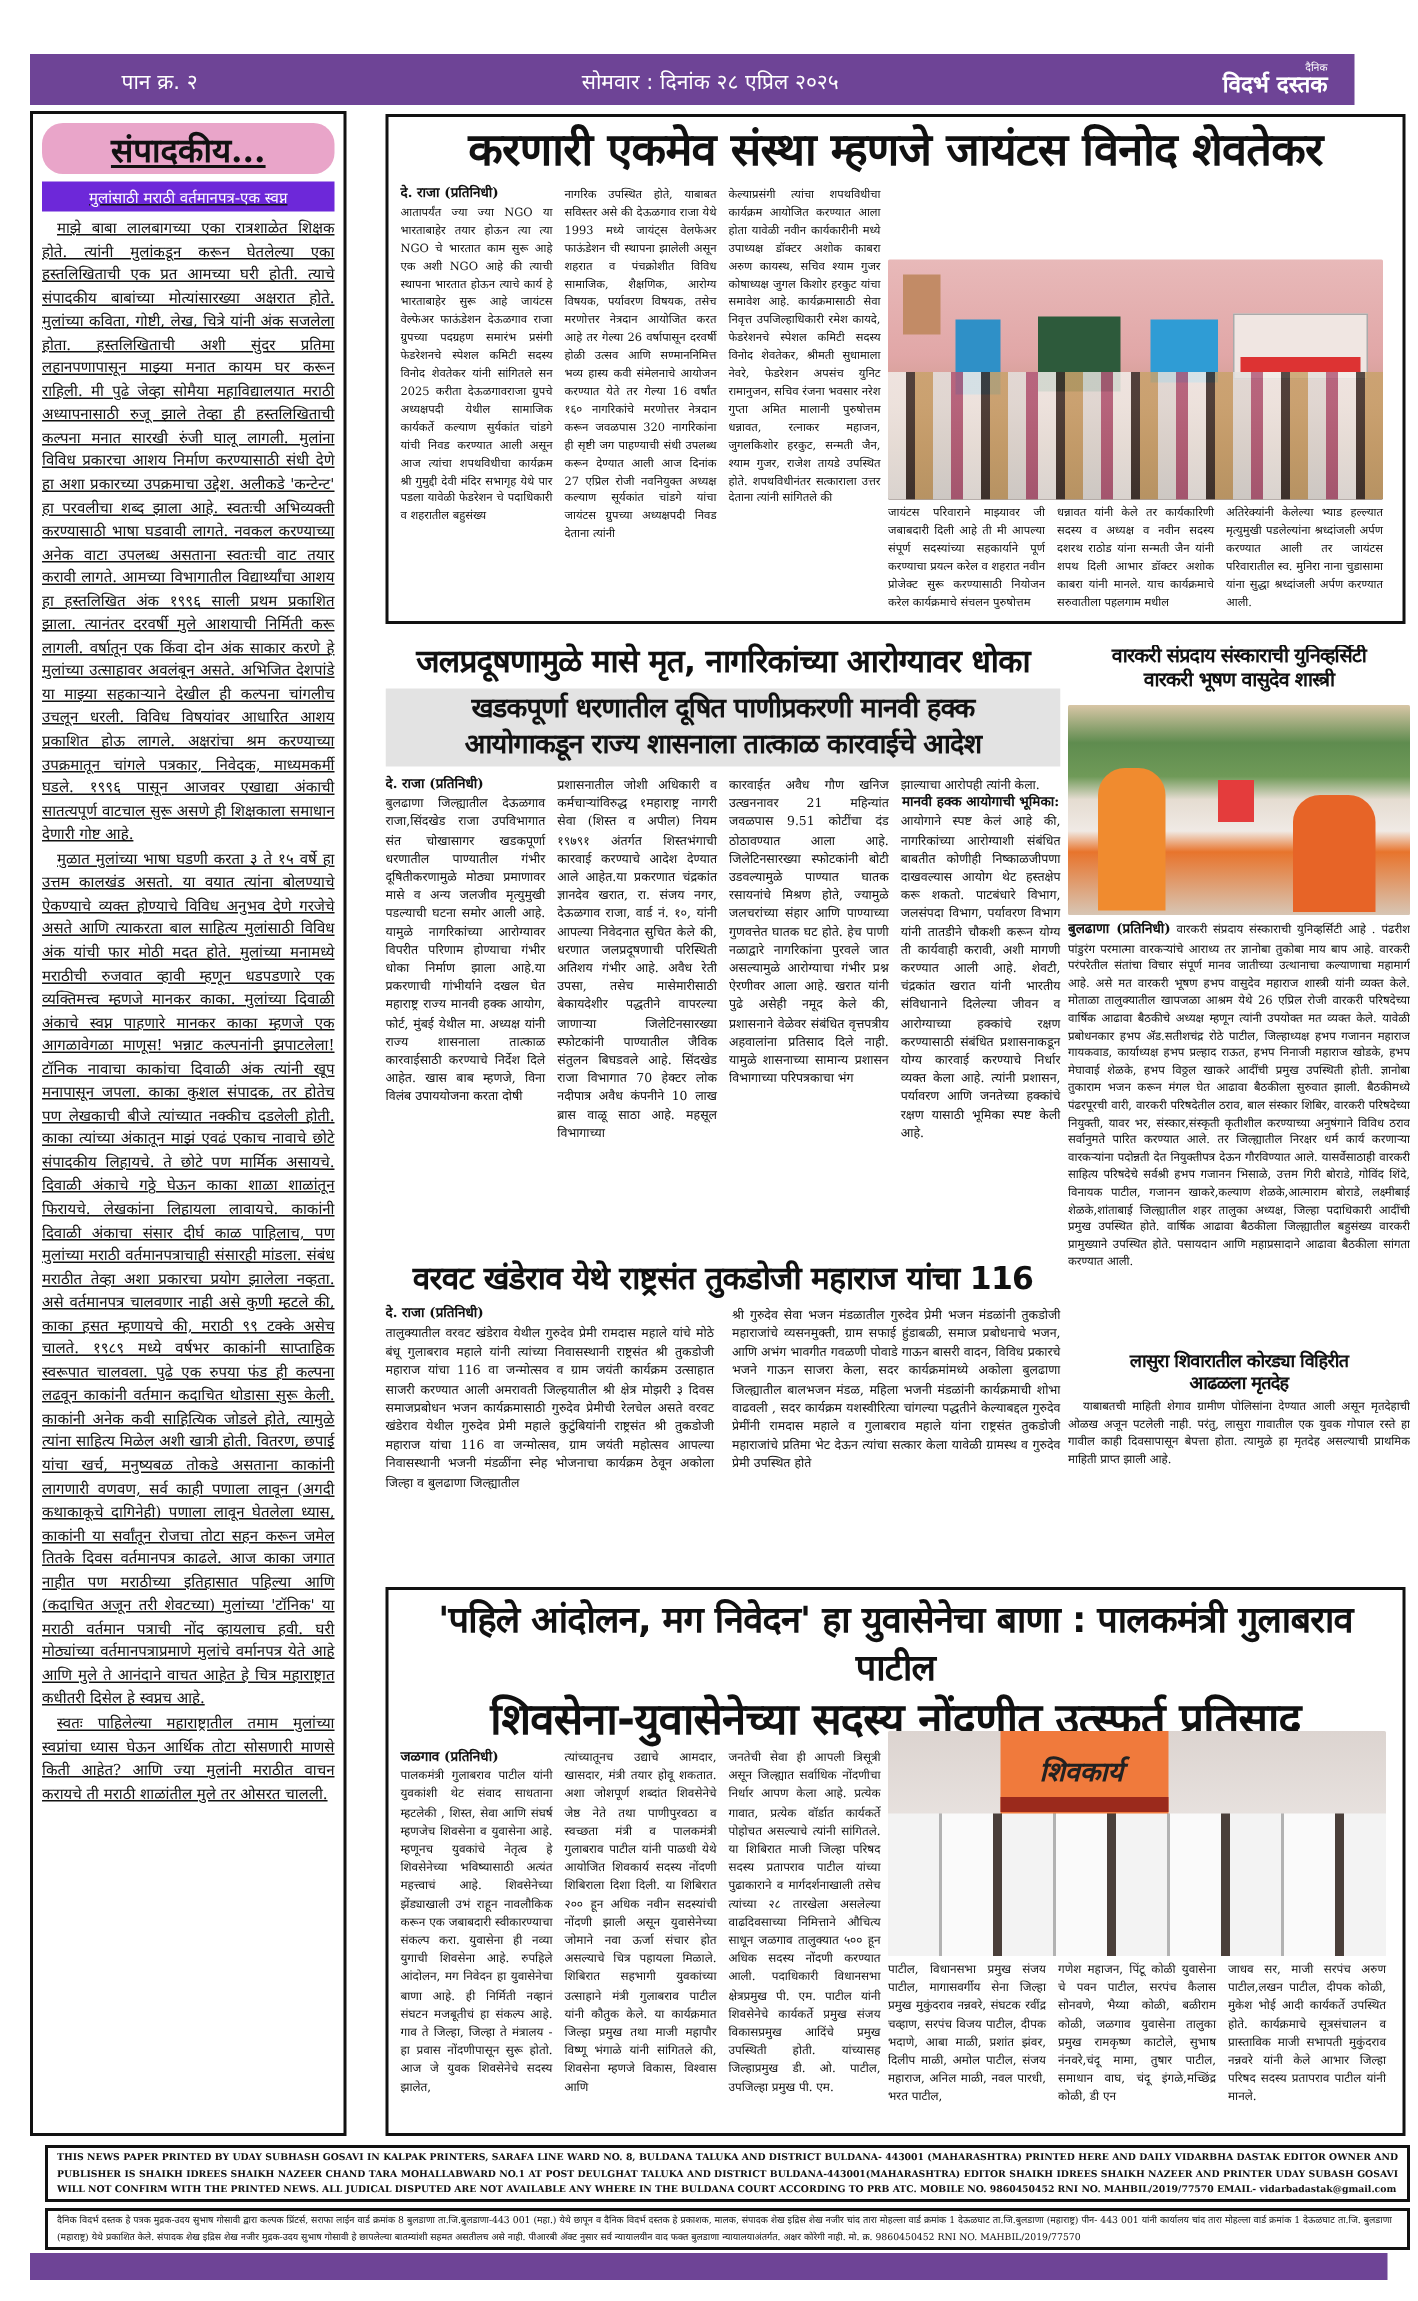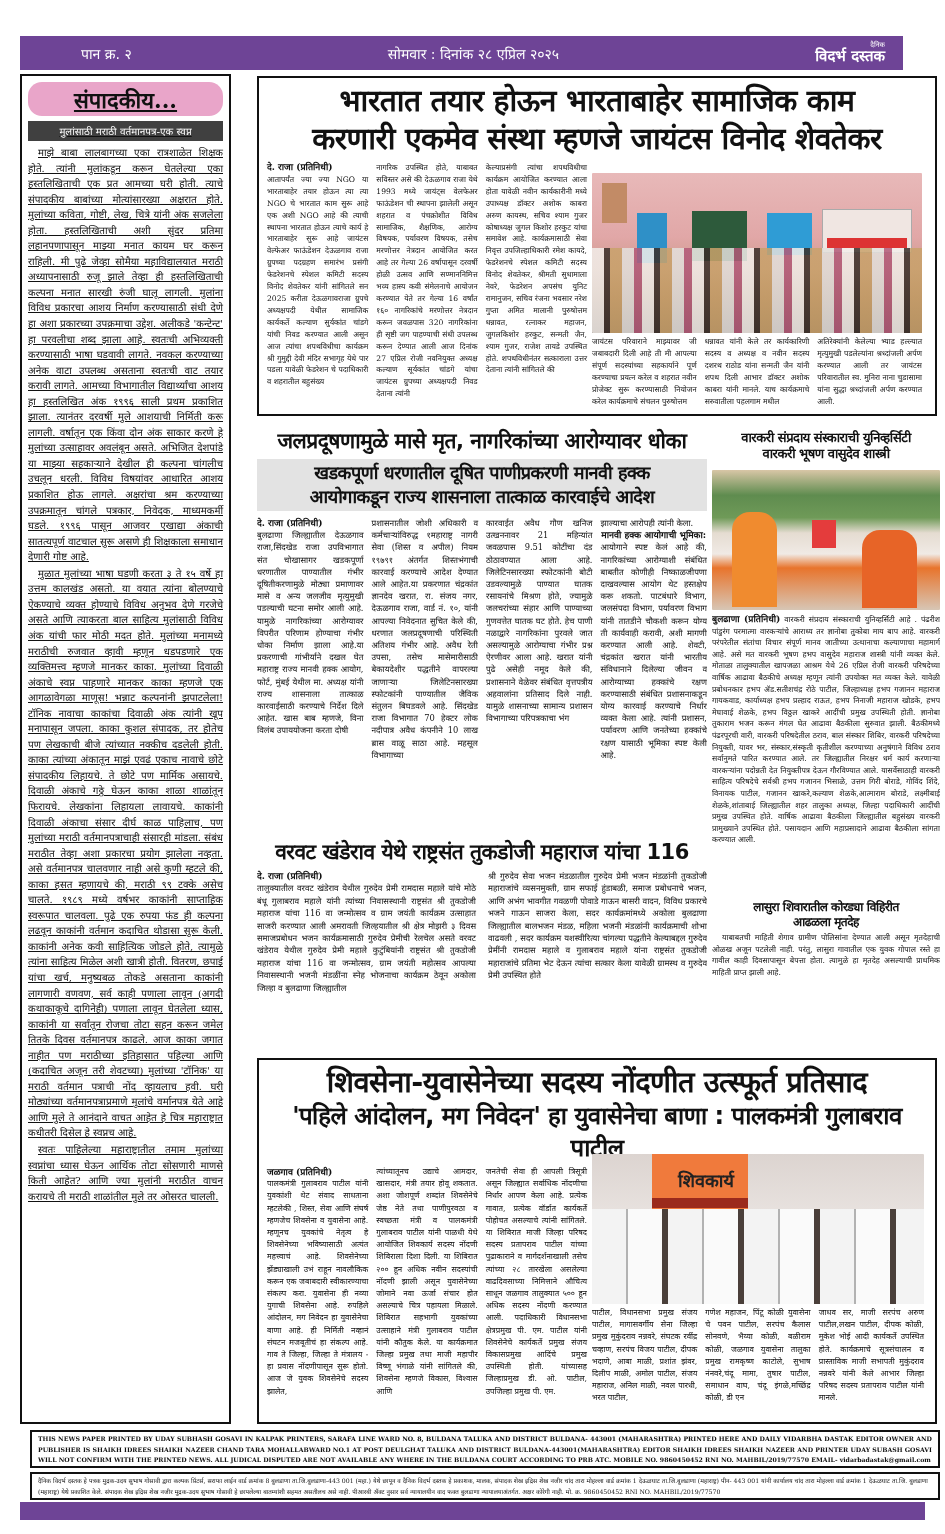--- a/index.html
+++ b/index.html
@@ -15,21 +15,21 @@
   .header .brand .big { font-size: 15px; font-weight: bold; }
 
   .box { position: absolute; border: 2px solid #111; background: #fff; overflow: hidden; }
   .col-text { font-family: "DejaVu Serif", serif; font-size: 8.6px; line-height: 12.6px; text-align: justify; color: #111; }
   .col-text p { text-indent: 10px; margin-bottom: 1px; }
   .dateline { font-weight: bold; font-size: 9px; }
 
   
   .editorial { left: 20px; top: 74px; width: 211px; height: 1350px; padding: 6px 6px; text-decoration: underline; }
   .ed-title { background: #e9a5c9; border-radius: 14px; text-align: center; font-size: 22px; font-weight: bold; padding: 2px 0; color: #111; font-family: "DejaVu Serif", serif; }
-  .ed-sub { background: #404040; color: #fff; text-align: center; font-size: 10px; padding: 3px 0; margin: 5px 0 4px; font-family: "DejaVu Sans", sans-serif; }
+  .ed-sub { background: #6d28d9; color: #fff; text-align: center; font-size: 10px; padding: 3px 0; margin: 5px 0 4px; font-family: "DejaVu Sans", sans-serif; }
   .editorial .col-text { font-size: 10px; line-height: 15.55px; }
 
   .headline { font-family: "DejaVu Sans", sans-serif; font-weight: bold; text-align: center; color: #111; letter-spacing: -0.5px; }
 
   .article1 { left: 257px; top: 76px; width: 680px; height: 340px; padding: 4px 8px; }
   .article1 .headline { font-size: 30px; line-height: 38px; }
   .cols3 { display: grid; grid-template-columns: 1fr 1fr 1fr; column-gap: 8px; }
   .photo { position: relative; overflow: hidden; border-radius: 1px; }
 
   .ph1 { position: absolute; left: 333px; top: 95px; width: 330px; height: 160px;
@@ -62,21 +62,21 @@
 
   .article5 { left: 257px; top: 838px; width: 450px; height: 210px; border: none; }
   .article5 .headline { font-size: 21px; line-height: 28px; }
   .cols2 { display: grid; grid-template-columns: 1fr 1fr; column-gap: 12px; }
 
   .article6 { left: 257px; top: 1058px; width: 680px; height: 366px; padding: 4px 8px; }
   .article6 .headline.a { font-size: 24px; line-height: 32px; }
   .article6 .headline.b { font-size: 29px; line-height: 36px; }
   .ph3 { position:absolute; left: 333px; top: 94px; width: 332px; height: 150px;
     background: linear-gradient(180deg, #dcd4d0 0%, #e8e2df 40%, #f5f3f2 55%, #ececec 100%); overflow:hidden; }
-  .ph3 .banner { position:absolute; left: 60px; top: 0; width: 96px; height: 75px; background:#f07a3c; }
+  .ph3 .banner { position:absolute; left: 75px; top: 0; width: 112px; height: 75px; background:#f07a3c;font-style:italic; }
   .ph3 .banner .t { position:absolute; left: 26px; top: 14px; color:#222; font-weight:bold; font-size:18px; font-family: "DejaVu Serif", serif; }
   .ph3 .banner .strip { position:absolute; left:0; top: 44px; width:100%; height:10px; background:#9b2a1c; }
   .ph3 .men { position:absolute; left:0; bottom:0; width:100%; height: 95px;
     background: repeating-linear-gradient(90deg, #f3f3f3 0 34px, #b2b2b2 34px 36px, #fafafa 36px 70px, #4a3f3a 70px 76px); }
 
   .imprint { position:absolute; left: 30px; top: 1430px; width: 910px; height: 38px; border: 2px solid #111; padding: 2px 6px; font-family: "DejaVu Serif", serif; font-size: 6.2px; line-height: 10.5px; font-weight: bold; text-align: justify; overflow: hidden; }
   .imprint2 { position:absolute; left: 30px; top: 1472px; width: 910px; height: 28px; border: 2px solid #111; padding: 2px 6px; font-family: "DejaVu Serif", serif; font-size: 6.2px; line-height: 10.5px; overflow: hidden; }
   .footer { position:absolute; left: 20px; top: 1502px; width: 905px; height: 18px; background: #6e4496; }
 </style>
 </head>
@@ -97,21 +97,20 @@
   <div class="ed-title">संपादकीय...</div>
   <div class="ed-sub">मुलांसाठी मराठी वर्तमानपत्र-एक स्वप्न</div>
   <div class="col-text">
     <p>माझे बाबा लालबागच्या एका रात्रशाळेत शिक्षक होते. त्यांनी मुलांकडून करून घेतलेल्या एका हस्तलिखिताची एक प्रत आमच्या घरी होती. त्याचे संपादकीय बाबांच्या मोत्यांसारख्या अक्षरात होते. मुलांच्या कविता, गोष्टी, लेख, चित्रे यांनी अंक सजलेला होता. हस्तलिखिताची अशी सुंदर प्रतिमा लहानपणापासून माझ्या मनात कायम घर करून राहिली. मी पुढे जेव्हा सोमैया महाविद्यालयात मराठी अध्यापनासाठी रुजू झाले तेव्हा ही हस्तलिखिताची कल्पना मनात सारखी रुंजी घालू लागली. मुलांना विविध प्रकारचा आशय निर्माण करण्यासाठी संधी देणे हा अशा प्रकारच्या उपक्रमाचा उद्देश. अलीकडे 'कन्टेन्ट' हा परवलीचा शब्द झाला आहे. स्वतःची अभिव्यक्ती करण्यासाठी भाषा घडवावी लागते. नवकल करण्याच्या अनेक वाटा उपलब्ध असताना स्वतःची वाट तयार करावी लागते. आमच्या विभागातील विद्यार्थ्यांचा आशय हा हस्तलिखित अंक १९९६ साली प्रथम प्रकाशित झाला. त्यानंतर दरवर्षी मुले आशयाची निर्मिती करू लागली. वर्षातून एक किंवा दोन अंक साकार करणे हे मुलांच्या उत्साहावर अवलंबून असते. अभिजित देशपांडे या माझ्या सहकाऱ्याने देखील ही कल्पना चांगलीच उचलून धरली. विविध विषयांवर आधारित आशय प्रकाशित होऊ लागले. अक्षरांचा श्रम करण्याच्या उपक्रमातून चांगले पत्रकार, निवेदक, माध्यमकर्मी घडले. १९९६ पासून आजवर एखाद्या अंकाची सातत्यपूर्ण वाटचाल सुरू असणे ही शिक्षकाला समाधान देणारी गोष्ट आहे.</p>
     <p>मुळात मुलांच्या भाषा घडणी करता ३ ते १५ वर्षे हा उत्तम कालखंड असतो. या वयात त्यांना बोलण्याचे ऐकण्याचे व्यक्त होण्याचे विविध अनुभव देणे गरजेचे असते आणि त्याकरता बाल साहित्य मुलांसाठी विविध अंक यांची फार मोठी मदत होते. मुलांच्या मनामध्ये मराठीची रुजवात व्हावी म्हणून धडपडणारे एक व्यक्तिमत्त्व म्हणजे मानकर काका. मुलांच्या दिवाळी अंकाचे स्वप्न पाहणारे मानकर काका म्हणजे एक आगळावेगळा माणूस! भन्नाट कल्पनांनी झपाटलेला! टॉनिक नावाचा काकांचा दिवाळी अंक त्यांनी खूप मनापासून जपला. काका कुशल संपादक, तर होतेच पण लेखकाची बीजे त्यांच्यात नक्कीच दडलेली होती. काका त्यांच्या अंकातून माझं एवढं एकाच नावाचे छोटे संपादकीय लिहायचे. ते छोटे पण मार्मिक असायचे. दिवाळी अंकाचे गठ्ठे घेऊन काका शाळा शाळांतून फिरायचे. लेखकांना लिहायला लावायचे. काकांनी दिवाळी अंकाचा संसार दीर्घ काळ पाहिलाच, पण मुलांच्या मराठी वर्तमानपत्राचाही संसारही मांडला. संबंध मराठीत तेव्हा अशा प्रकारचा प्रयोग झालेला नव्हता. असे वर्तमानपत्र चालवणार नाही असे कुणी म्हटले की, काका हसत म्हणायचे की, मराठी ९९ टक्के असेच चालते. १९८९ मध्ये वर्षभर काकांनी साप्ताहिक स्वरूपात चालवला. पुढे एक रुपया फंड ही कल्पना लढवून काकांनी वर्तमान कदाचित थोडासा सुरू केली. काकांनी अनेक कवी साहित्यिक जोडले होते, त्यामुळे त्यांना साहित्य मिळेल अशी खात्री होती. वितरण, छपाई यांचा खर्च, मनुष्यबळ तोकडे असताना काकांनी लागणारी वणवण, सर्व काही पणाला लावून (अगदी कथाकाकूचे दागिनेही) पणाला लावून घेतलेला ध्यास, काकांनी या सर्वांतून रोजचा तोटा सहन करून जमेल तितके दिवस वर्तमानपत्र काढले. आज काका जगात नाहीत पण मराठीच्या इतिहासात पहिल्या आणि (कदाचित अजून तरी शेवटच्या) मुलांच्या 'टॉनिक' या मराठी वर्तमान पत्राची नोंद व्हायलाच हवी. घरी मोठ्यांच्या वर्तमानपत्राप्रमाणे मुलांचे वर्मानपत्र येते आहे आणि मुले ते आनंदाने वाचत आहेत हे चित्र महाराष्ट्रात कधीतरी दिसेल हे स्वप्नच आहे.</p>
     <p>स्वतः पाहिलेल्या महाराष्ट्रातील तमाम मुलांच्या स्वप्नांचा ध्यास घेऊन आर्थिक तोटा सोसणारी माणसे किती आहेत? आणि ज्या मुलांनी मराठीत वाचन करायचे ती मराठी शाळांतील मुले तर ओसरत चालली.</p>
   </div>
 </div>
 
 <div class="box article1">
-  <div class="headline">भारतात तयार होऊन भारताबाहेर सामाजिक काम</div>
   <div class="headline">करणारी एकमेव संस्था म्हणजे जायंटस विनोद शेवतेकर</div>
   <div style="display:flex; gap:8px; margin-top:4px;">
     <div class="cols3 col-text" style="width:320px; font-size:7.6px; line-height:11.9px;">
       <div><div class="dateline">दे. राजा (प्रतिनिधी)</div><span>आतापर्यंत ज्या ज्या NGO या भारताबाहेर तयार होऊन त्या त्या NGO चे भारतात काम सुरू आहे एक अशी NGO आहे की त्याची स्थापना भारतात होऊन त्याचे कार्य हे भारताबाहेर सुरू आहे जायंटस वेल्फेअर फाऊंडेशन देऊळगाव राजा ग्रुपच्या पदग्रहण समारंभ प्रसंगी फेडरेशनचे स्पेशल कमिटी सदस्य विनोद शेवतेकर यांनी सांगितले सन 2025 करीता देऊळगावराजा ग्रुपचे अध्यक्षपदी येथील सामाजिक कार्यकर्ते कल्याण सुर्यकांत चांडगे यांची निवड करण्यात आली असून आज त्यांचा शपथविधीचा कार्यक्रम श्री गुमुद्दी देवी मंदिर सभागृह येथे पार पडला यावेळी फेडरेशन चे पदाधिकारी व शहरातील बहुसंख्य</span></div>
       <div>नागरिक उपस्थित होते, याबाबत सविस्तर असे की देऊळगाव राजा येथे 1993 मध्ये जायंट्स वेलफेअर फाऊंडेशन ची स्थापना झालेली असून शहरात व पंचक्रोशीत विविध सामाजिक, शैक्षणिक, आरोग्य विषयक, पर्यावरण विषयक, तसेच मरणोत्तर नेत्रदान आयोजित करत आहे तर गेल्या 26 वर्षापासून दरवर्षी होळी उत्सव आणि सण्माननिमित्त भव्य हास्य कवी संमेलनाचे आयोजन करण्यात येते तर गेल्या 16 वर्षांत १६० नागरिकांचे मरणोत्तर नेत्रदान करून जवळपास 320 नागरिकांना ही सृष्टी जग पाहण्याची संधी उपलब्ध करून देण्यात आली आज दिनांक 27 एप्रिल रोजी नवनियुक्त अध्यक्ष कल्याण सूर्यकांत चांडगे यांचा जायंटस ग्रुपच्या अध्यक्षपदी निवड देताना त्यांनी</div>
       <div>केल्याप्रसंगी त्यांचा शपथविधीचा कार्यक्रम आयोजित करण्यात आला होता यावेळी नवीन कार्यकारीनी मध्ये उपाध्यक्ष डॉक्टर अशोक काबरा अरुण कायस्थ, सचिव श्याम गुजर कोषाध्यक्ष जुगल किशोर हरकुट यांचा समावेश आहे. कार्यक्रमासाठी सेवा निवृत्त उपजिल्हाधिकारी रमेश कायदे, फेडरेशनचे स्पेशल कमिटी सदस्य विनोद शेवतेकर, श्रीमती सुधामाला नेवरे, फेडरेशन अपसंच युनिट रामानुजन, सचिव रंजना भवसार नरेश गुप्ता अमित मालानी पुरुषोत्तम धन्नावत, रत्नाकर महाजन, जुगलकिशोर हरकुट, सन्मती जैन, श्याम गुजर, राजेश तायडे उपस्थित होते. शपथविधीनंतर सत्काराला उत्तर देताना त्यांनी सांगितले की</div>
     </div>
   </div>
   <div class="photo ph1">
     <div class="board1"></div>
@@ -172,22 +171,22 @@
 
 <div class="box article5">
   <div class="headline">वरवट खंडेराव येथे राष्ट्रसंत तुकडोजी महाराज यांचा 116</div>
   <div class="cols2 col-text" style="font-size:8.3px; line-height:12.4px; margin-top:4px;">
     <div><div class="dateline">दे. राजा (प्रतिनिधी)</div><span>तालुक्यातील वरवट खंडेराव येथील गुरुदेव प्रेमी रामदास महाले यांचे मोठे बंधू गुलाबराव महाले यांनी त्यांच्या निवासस्थानी राष्ट्रसंत श्री तुकडोजी महाराज यांचा 116 वा जन्मोत्सव व ग्राम जयंती कार्यक्रम उत्साहात साजरी करण्यात आली अमरावती जिल्हयातील श्री क्षेत्र मोझरी ३ दिवस समाजप्रबोधन भजन कार्यक्रमासाठी गुरुदेव प्रेमीची रेलचेल असते वरवट खंडेराव येथील गुरुदेव प्रेमी महाले कुटुंबियांनी राष्ट्रसंत श्री तुकडोजी महाराज यांचा 116 वा जन्मोत्सव, ग्राम जयंती महोत्सव आपल्या निवासस्थानी भजनी मंडळींना स्नेह भोजनाचा कार्यक्रम ठेवून अकोला जिल्हा व बुलढाणा जिल्ह्यातील</span></div>
     <div>श्री गुरुदेव सेवा भजन मंडळातील गुरुदेव प्रेमी भजन मंडळांनी तुकडोजी महाराजांचे व्यसनमुक्ती, ग्राम सफाई हुंडाबळी, समाज प्रबोधनाचे भजन, आणि अभंग भावगीत गवळणी पोवाडे गाऊन बासरी वादन, विविध प्रकारचे भजने गाऊन साजरा केला, सदर कार्यक्रमांमध्ये अकोला बुलढाणा जिल्ह्यातील बालभजन मंडळ, महिला भजनी मंडळांनी कार्यक्रमाची शोभा वाढवली , सदर कार्यक्रम यशस्वीरित्या चांगल्या पद्धतीने केल्याबद्दल गुरुदेव प्रेमींनी रामदास महाले व गुलाबराव महाले यांना राष्ट्रसंत तुकडोजी महाराजांचे प्रतिमा भेट देऊन त्यांचा सत्कार केला यावेळी ग्रामस्थ व गुरुदेव प्रेमी उपस्थित होते</div>
   </div>
 </div>
 
 <div class="box article6">
+  <div class="headline a">'पहिले आंदोलन, मग निवेदन' हा युवासेनेचा बाणा : पालकमंत्री गुलाबराव पाटील</div>
   <div class="headline b">शिवसेना-युवासेनेच्या सदस्य नोंदणीत उत्स्फूर्त प्रतिसाद</div>
-  <div class="headline a">'पहिले आंदोलन, मग निवेदन' हा युवासेनेचा बाणा : पालकमंत्री गुलाबराव पाटील</div>
   <div class="cols3 col-text" style="width:320px; margin-top:2px; font-size:7.9px; line-height:12.2px;">
     <div><div class="dateline">जळगाव (प्रतिनिधी)</div><span>पालकमंत्री गुलाबराव पाटील यांनी युवकांशी थेट संवाद साधताना म्हटलेकी , शिस्त, सेवा आणि संघर्ष म्हणजेच शिवसेना व युवासेना आहे. म्हणूनच युवकांचे नेतृत्व हे शिवसेनेच्या भविष्यासाठी अत्यंत महत्त्वाचं आहे. शिवसेनेच्या झेंड्याखाली उभं राहून नावलौकिक करून एक जबाबदारी स्वीकारण्याचा संकल्प करा. युवासेना ही नव्या युगाची शिवसेना आहे. रुपहिले आंदोलन, मग निवेदन हा युवासेनेचा बाणा आहे. ही निर्मिती नव्हानं संघटन मजबूतीचं हा संकल्प आहे. गाव ते जिल्हा, जिल्हा ते मंत्रालय - हा प्रवास नोंदणीपासून सुरू होतो. आज जे युवक शिवसेनेचे सदस्य झालेत,</span></div>
     <div>त्यांच्यातूनच उद्याचे आमदार, खासदार, मंत्री तयार होवू शकतात. अशा जोशपूर्ण शब्दांत शिवसेनेचे जेष्ठ नेते तथा पाणीपुरवठा व स्वच्छता मंत्री व पालकमंत्री गुलाबराव पाटील यांनी पाळधी येथे आयोजित शिवकार्य सदस्य नोंदणी शिबिराला दिशा दिली. या शिबिरात २०० हून अधिक नवीन सदस्यांची नोंदणी झाली असून युवासेनेच्या जोमाने नवा ऊर्जा संचार होत असल्याचे चित्र पहायला मिळाले. शिबिरात सहभागी युवकांच्या उत्साहाने मंत्री गुलाबराव पाटील यांनी कौतुक केले. या कार्यक्रमात जिल्हा प्रमुख तथा माजी महापौर विष्णू भंगाळे यांनी सांगितले की, शिवसेना म्हणजे विकास, विश्वास आणि</div>
     <div>जनतेची सेवा ही आपली त्रिसूत्री असून जिल्ह्यात सर्वाधिक नोंदणीचा निर्धार आपण केला आहे. प्रत्येक गावात, प्रत्येक वॉर्डात कार्यकर्ते पोहोचत असल्याचे त्यांनी सांगितले. या शिबिरात माजी जिल्हा परिषद सदस्य प्रतापराव पाटील यांच्या पुढाकाराने व मार्गदर्शनाखाली तसेच त्यांच्या २८ तारखेला असलेल्या वाढदिवसाच्या निमित्ताने औचित्य साधून जळगाव तालुक्यात ५०० हून अधिक सदस्य नोंदणी करण्यात आली. पदाधिकारी विधानसभा क्षेत्रप्रमुख पी. एम. पाटील यांनी शिवसेनेचे कार्यकर्ते प्रमुख संजय विकासप्रमुख आदिंचे प्रमुख उपस्थिती होती. यांच्यासह जिल्हाप्रमुख डी. ओ. पाटील, उपजिल्हा प्रमुख पी. एम.</div>
   </div>
   <div class="photo ph3">
     <div class="banner">
       <span class="t">शिवकार्य</span>
       <div class="strip"></div>
     </div>

